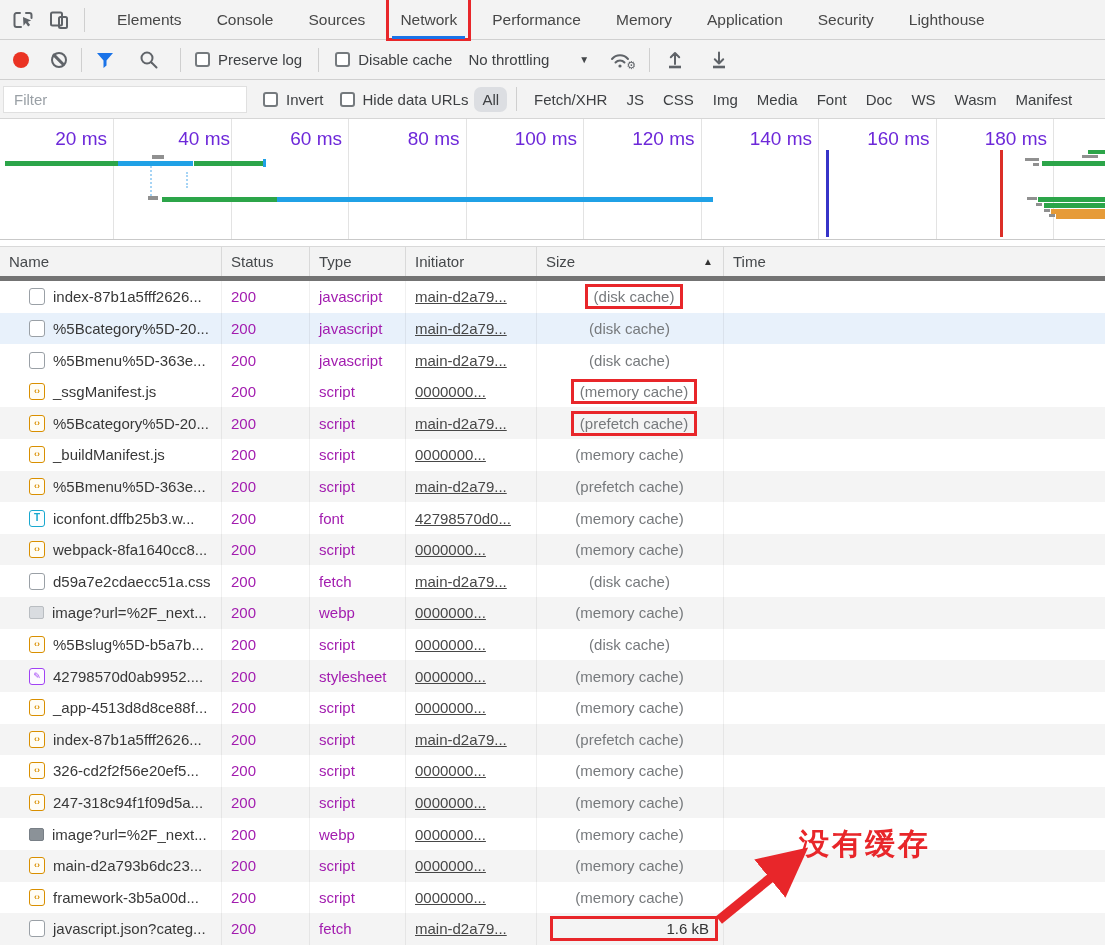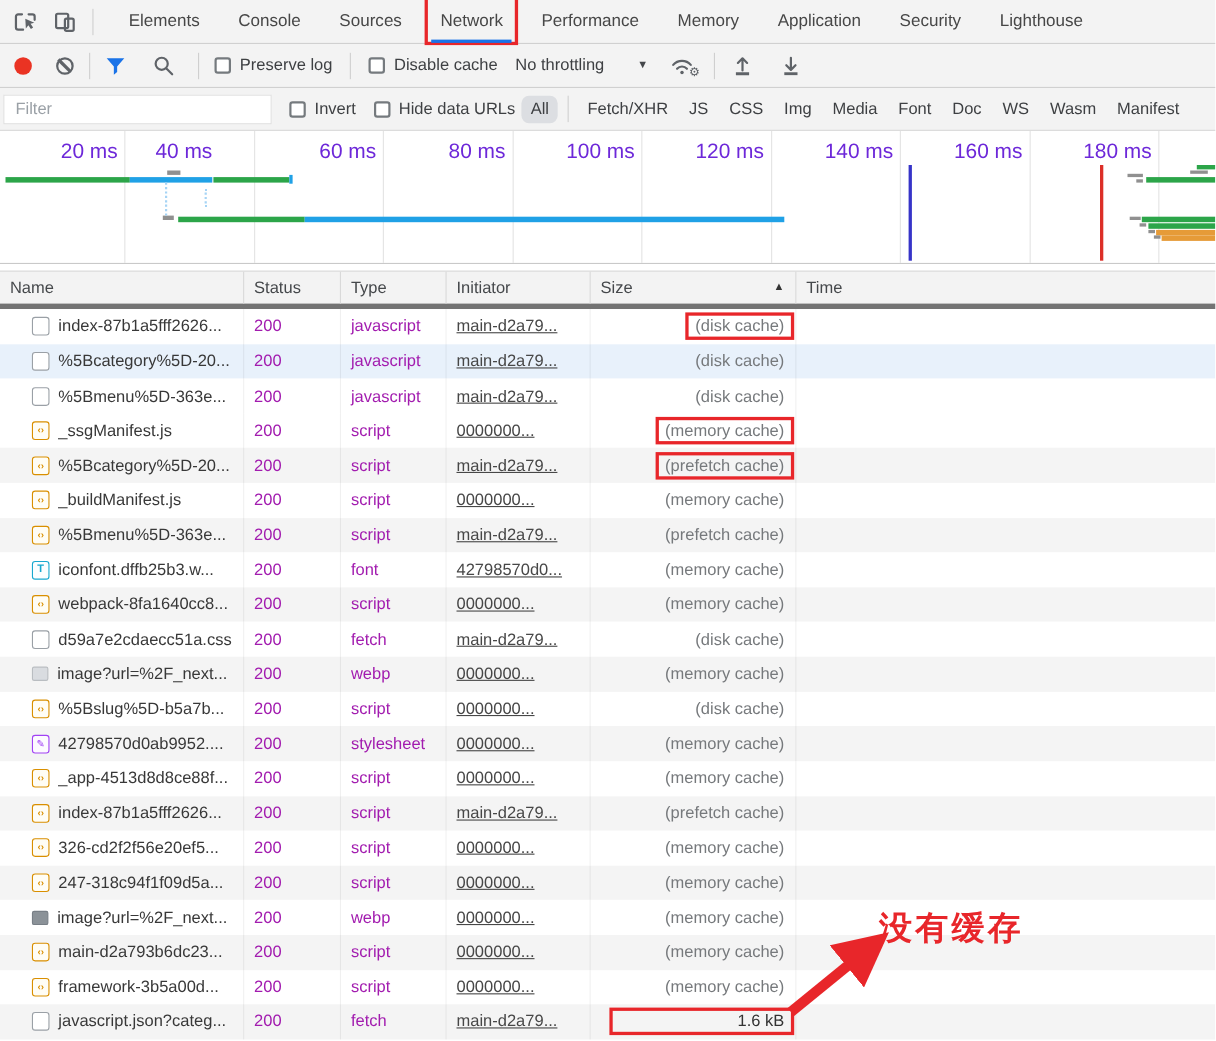--- a/index.html
+++ b/index.html
@@ -63,21 +63,21 @@
   .sort-arrow{position:absolute;right:10px;font-size:10px;color:#333;}
   .gridbody{height:665px;background:#fff;overflow:hidden;}
   .row{height:31.62px;display:grid;grid-template-columns:222px 88px 96px 131px 187px 1fr;font-size:15px;}
   .row:nth-child(2){background:var(--rowblue);}
   .row:nth-child(odd):nth-child(n+5){background:var(--stripe);}
   .cell{display:flex;align-items:center;padding-left:9px;border-right:1px solid rgba(0,0,0,0.06);
         white-space:nowrap;overflow:hidden;}
   .cell:last-child{border-right:none;}
   .cell.name{gap:8px;color:#383838;margin-left:20px;}
   .cell.status,.cell.type{color:#a21caf;}
-  .cell.size{justify-content:flex-end;padding-right:10px;color:#76797c;}
+  .cell.size{justify-content:center;padding-right:10px;color:#76797c;}
   .size-dark{color:#333;}
   .link{color:#474747;text-decoration:underline;cursor:pointer;}
   .size-box{display:inline-block;border:3px solid var(--red);padding:1px 6px;margin:-4px -9px -4px 0;}
   .size-box.wide{min-width:168px;text-align:right;}
 
   
   .ric{width:16px;height:17px;border-radius:3px;flex:none;display:flex;align-items:center;justify-content:center;
        font-size:9px;font-weight:bold;line-height:1;}
   .ric.document{border:1.5px solid #9aa0a6;background:#fff;}
   .ric.script{border:1.5px solid #d98f00;color:#d98f00;background:#fffdf5;}
@@ -200,21 +200,21 @@
         <span class="chip">WS</span>
         <span class="chip">Wasm</span>
         <span class="chip">Manifest</span>
       </div>
   </div>
 
   <div class="overview" id="overview">
       <div class="gridline" style="left: 113px;"></div>
       <span class="tick-label" style="right: 998px;">20 ms</span>
       <div class="gridline" style="left: 230.5px;"></div>
-      <span class="tick-label" style="right: 912px;">40 ms</span>
+      <span class="tick-label" style="right: 875px;">40 ms</span>
       <div class="gridline" style="left: 348px;"></div>
       <span class="tick-label" style="right: 763px;">60 ms</span>
       <div class="gridline" style="left: 465.5px;"></div>
       <span class="tick-label" style="right: 645.5px;">80 ms</span>
       <div class="gridline" style="left: 583px;"></div>
       <span class="tick-label" style="right: 528px;">100 ms</span>
       <div class="gridline" style="left: 700.5px;"></div>
       <span class="tick-label" style="right: 410.5px;">120 ms</span>
       <div class="gridline" style="left: 818px;"></div>
       <span class="tick-label" style="right: 293px;">140 ms</span>

